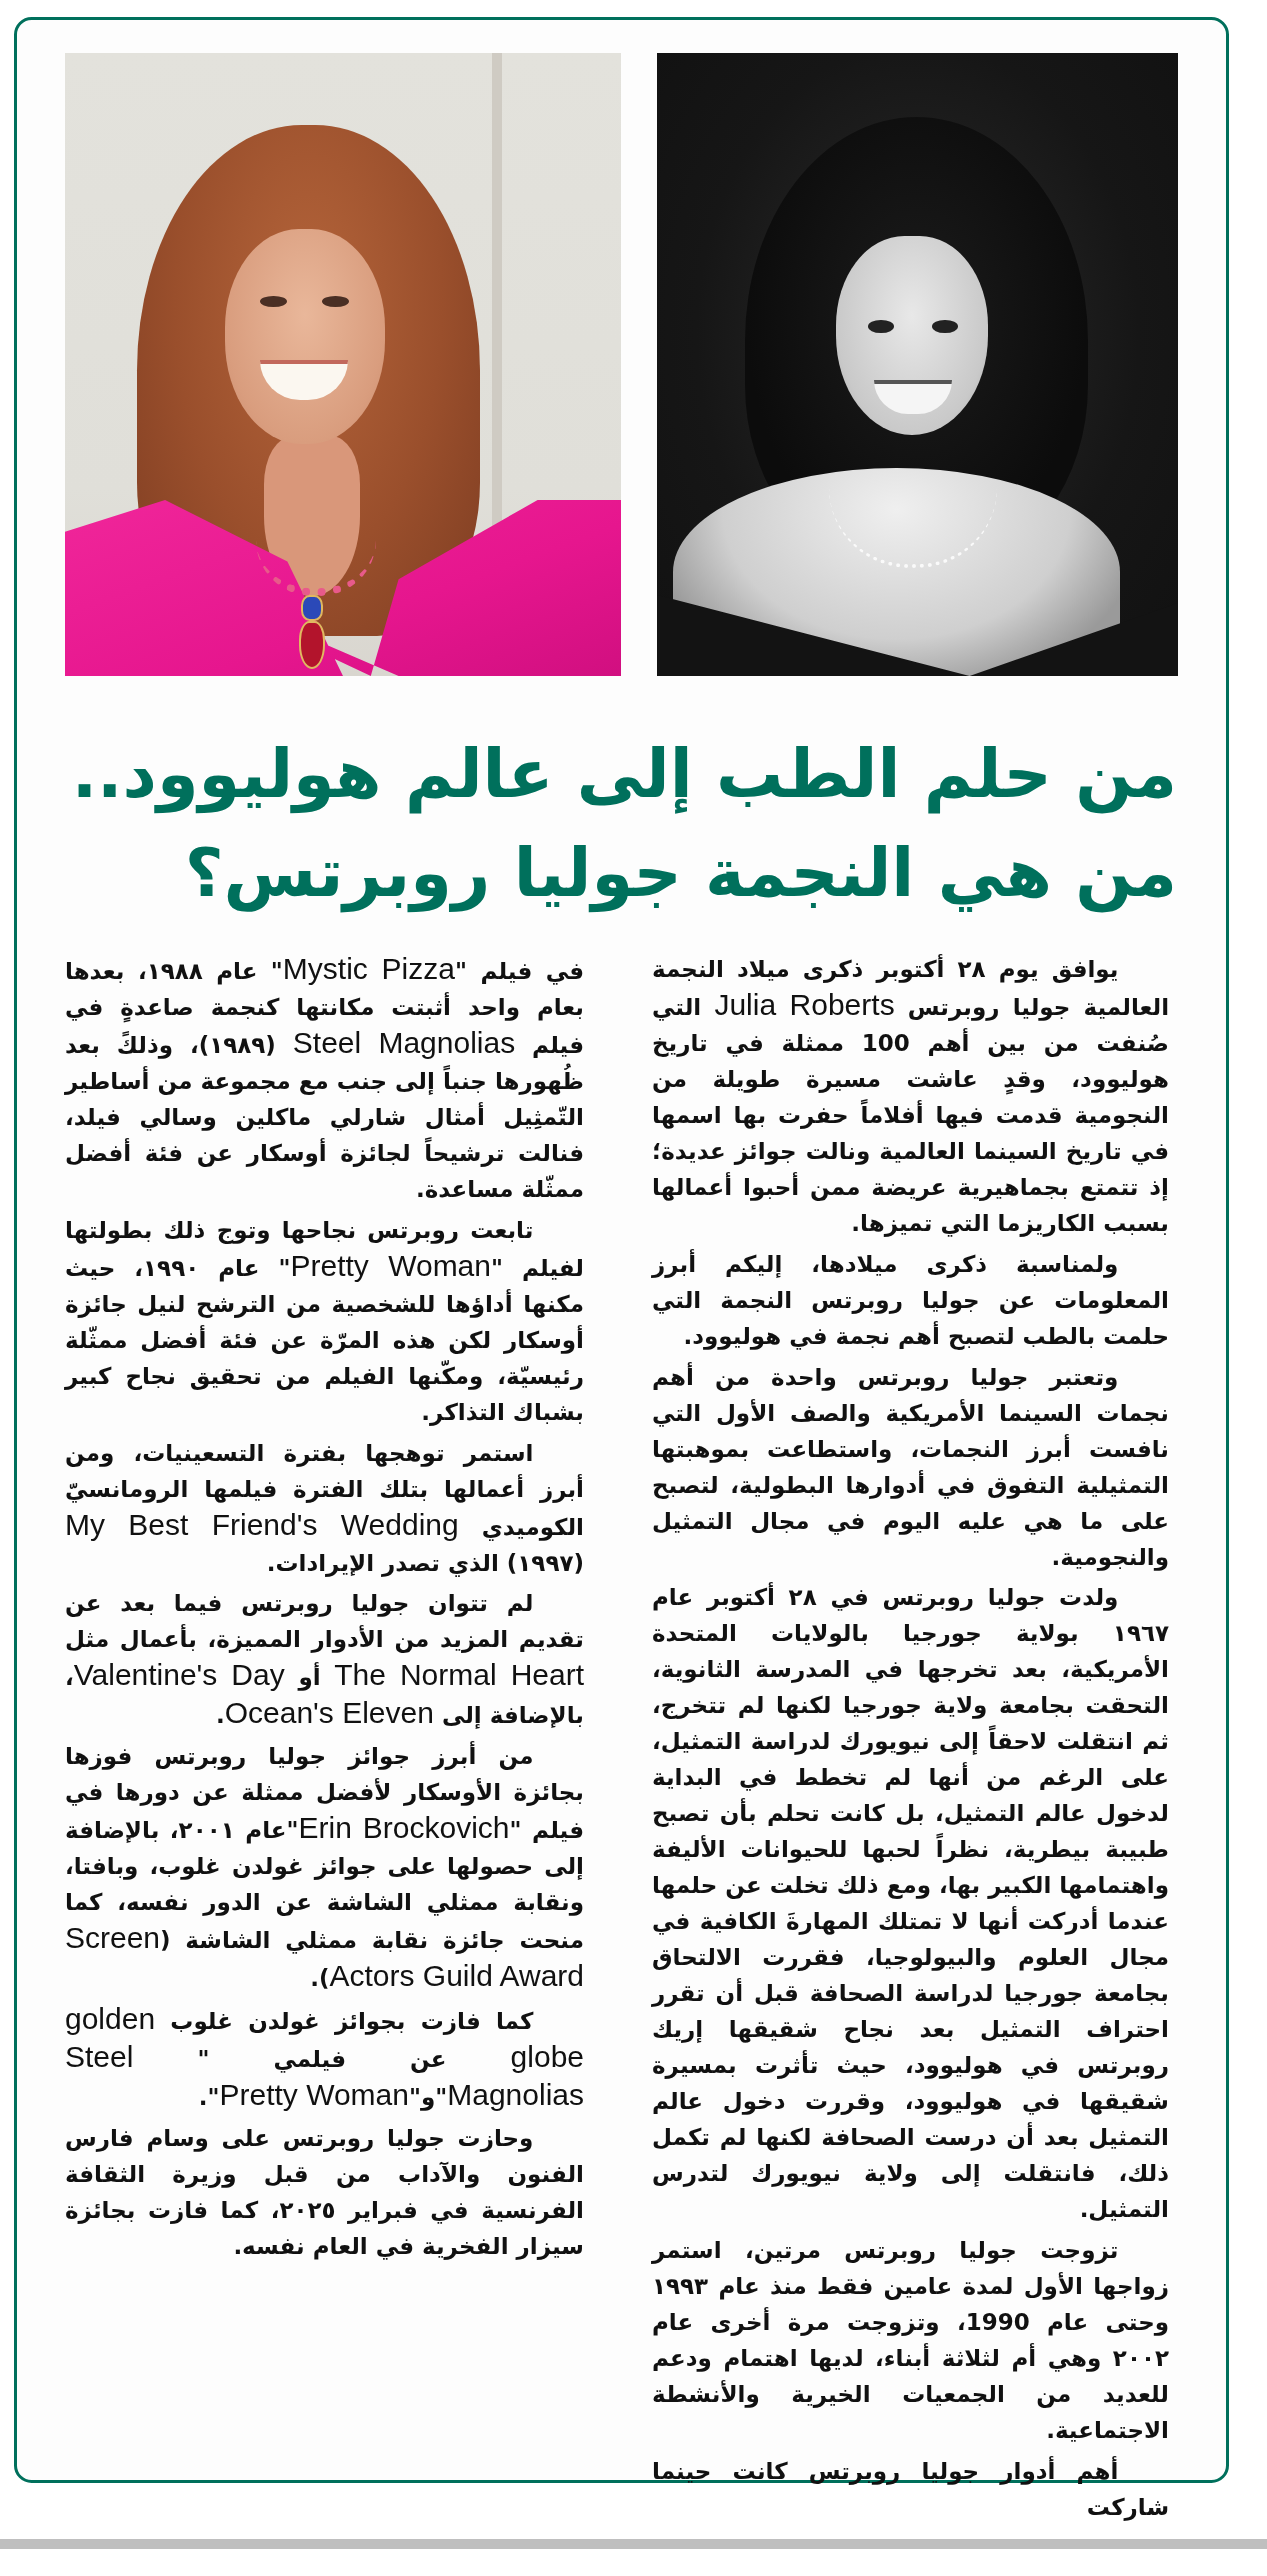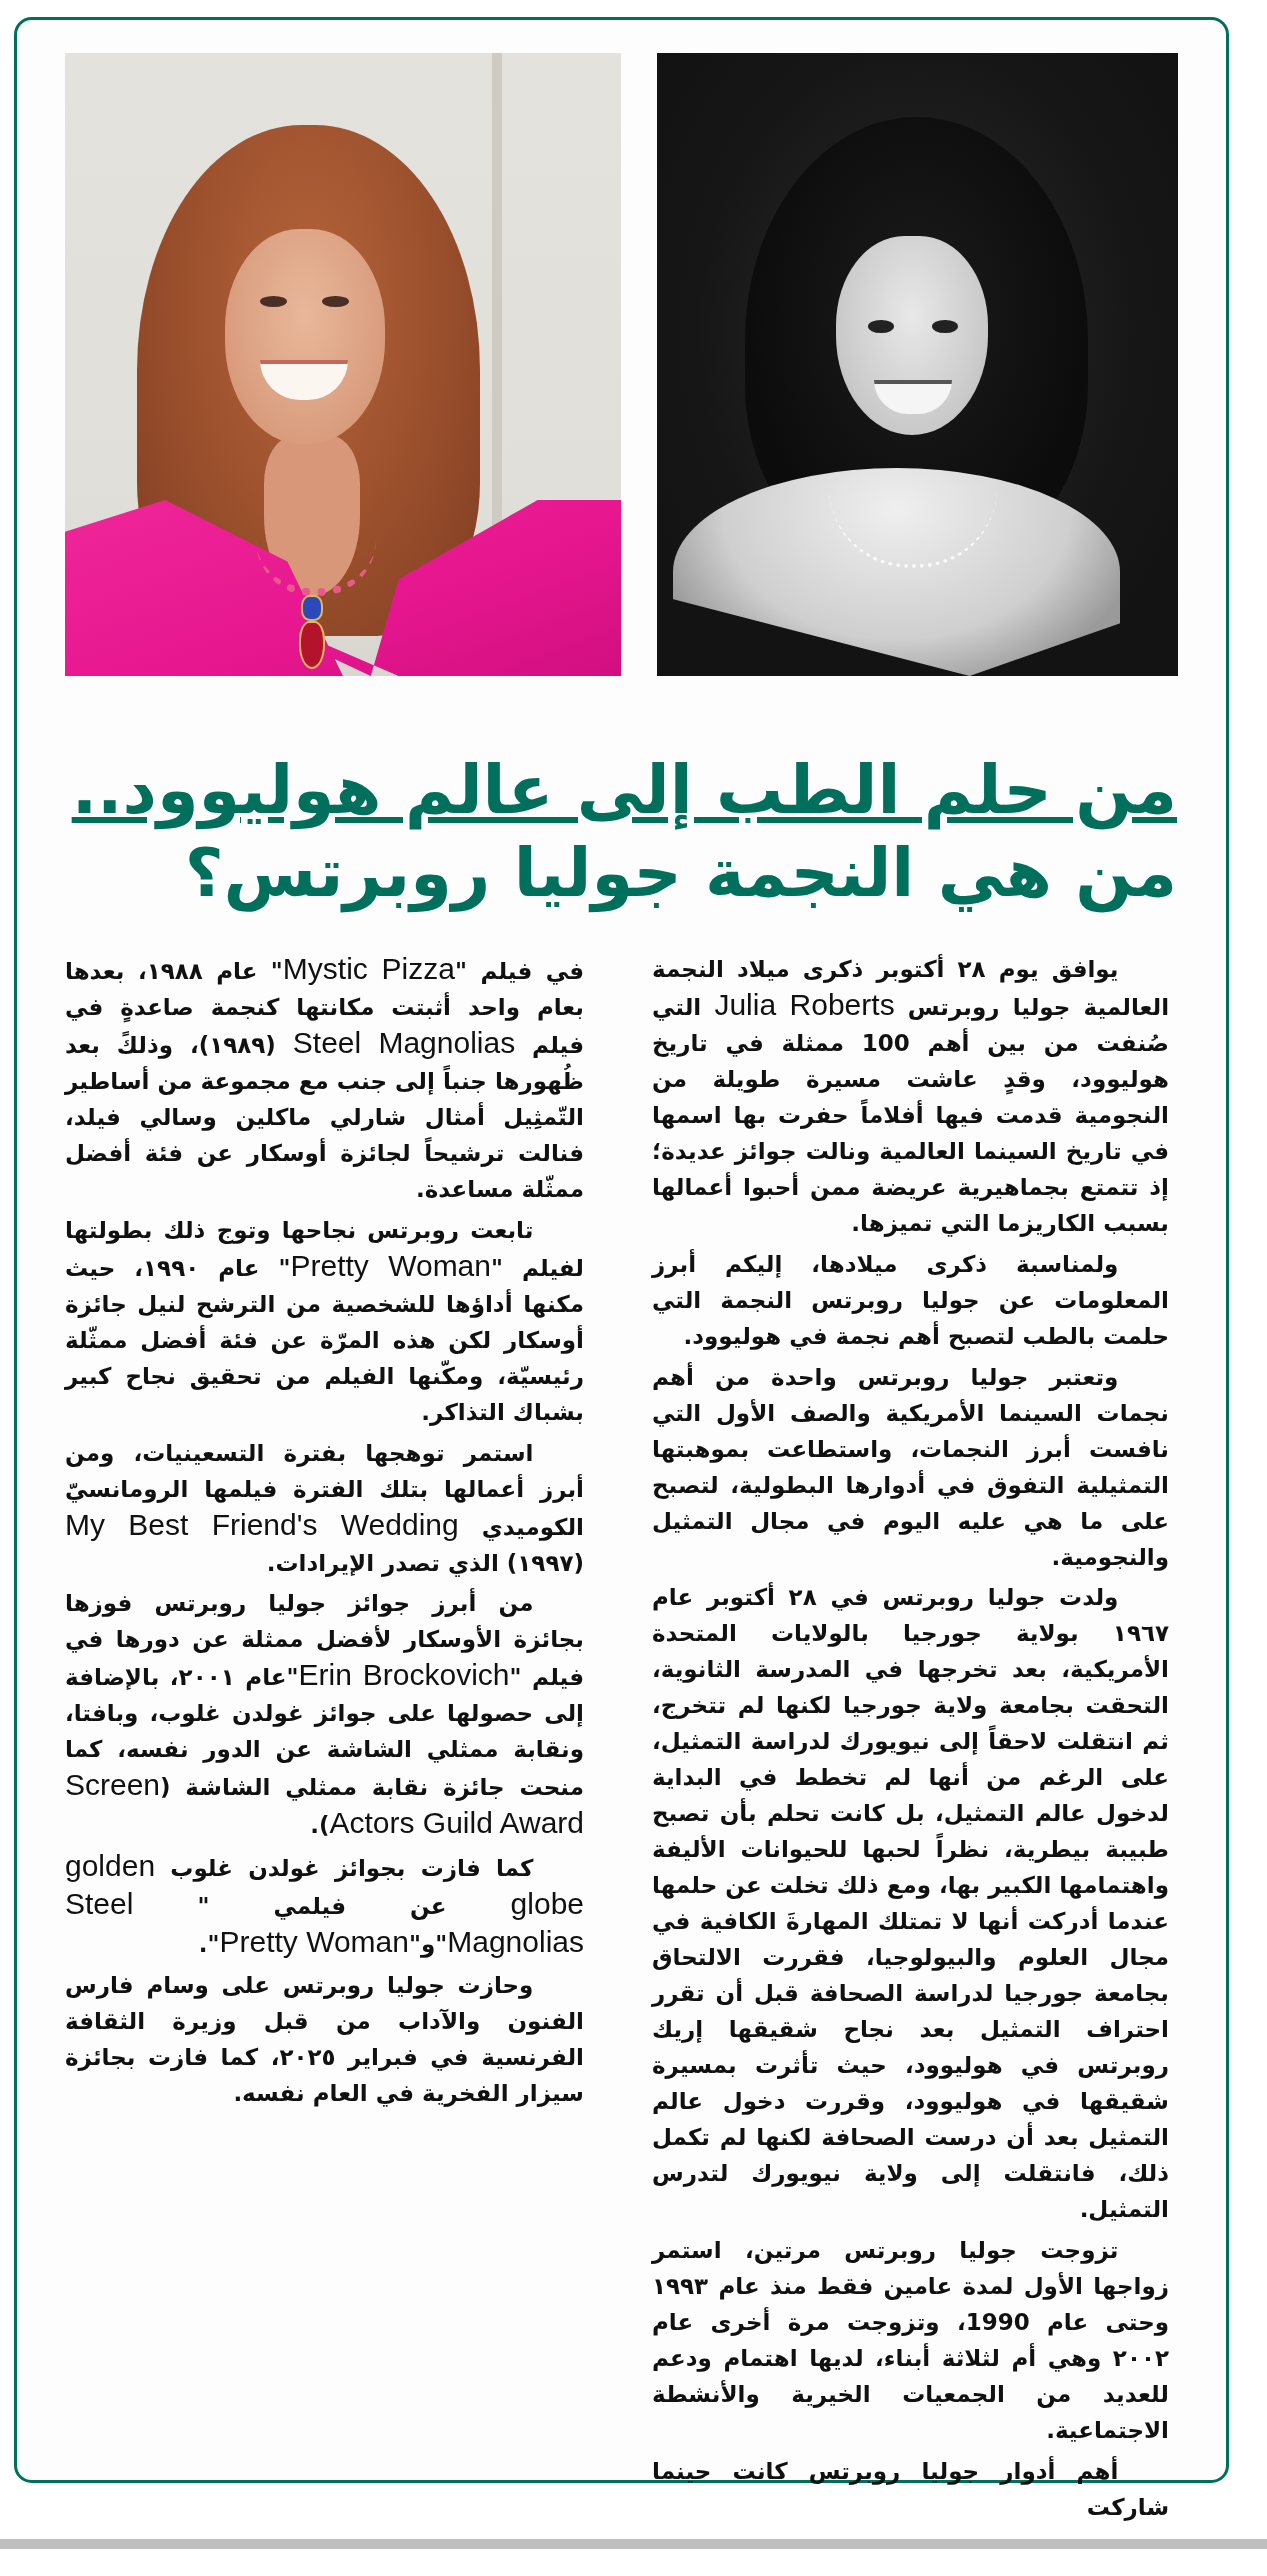--- a/index.html
+++ b/index.html
@@ -113,21 +113,21 @@
       direction: rtl;
       text-align: right;
       color: #00705c;
       font-family: "DejaVu Sans", sans-serif;
       font-weight: bold;
       font-size: 67px;
       line-height: 1;
       white-space: nowrap;
       letter-spacing: 1.6px;
     }
-    .headline.l1 { top: 712px; text-decoration: underline; }
+    .headline.l1 { top: 696px; }
     .headline.l2 { top: 795px; }
 
     .column {
       position: absolute;
       top: 951px;
       direction: rtl;
       text-align: justify;
       color: #111111;
       font-family: "DejaVu Sans", sans-serif;
       font-weight: bold;
@@ -205,20 +205,23 @@
   <p class="no-indent">
     <span>في فيلم "</span><span class="latin" dir="ltr">Mystic Pizza</span><span>" عام ١٩٨٨، بعدها بعام واحد أثبتت مكانتها كنجمة صاعدةٍ في فيلم </span><span class="latin" dir="ltr">Steel Magnolias</span><span> (١٩٨٩)، وذلكً بعد ظُهورها جنباً إلى جنب مع مجموعة من أساطير التّمثِيل أمثال شارلي ماكلين وسالي فيلد، فنالت ترشيحاً لجائزة أوسكار عن فئة أفضل ممثّلة مساعدة.</span>
   </p>
   <p>
     <span>تابعت روبرتس نجاحها وتوج ذلك بطولتها لفيلم "</span><span class="latin" dir="ltr">Pretty Woman</span><span>" عام ١٩٩٠، حيث مكنها أداؤها للشخصية من الترشح لنيل جائزة أوسكار لكن هذه المرّة عن فئة أفضل ممثّلة رئيسيّة، ومكّنها الفيلم من تحقيق نجاح كبير بشباك التذاكر.</span>
   </p>
   <p>
     <span>استمر توهجها بفترة التسعينيات، ومن أبرز أعمالها بتلك الفترة فيلمها الرومانسيّ الكوميدي </span><span class="latin" dir="ltr">My Best Friend's Wedding</span><span> (١٩٩٧) الذي تصدر الإيرادات.</span>
   </p>
   <p>
+    <span>لم تتوان جوليا روبرتس فيما بعد عن تقديم المزيد من الأدوار المميزة، بأعمال مثل </span><span class="latin" dir="ltr">The Normal Heart</span><span> أو </span><span class="latin" dir="ltr">Valentine's Day</span><span>، بالإضافة إلى </span><span class="latin" dir="ltr">Ocean's Eleven</span><span>.</span>
+  </p>
+  <p>
     <span>من أبرز جوائز جوليا روبرتس فوزها بجائزة الأوسكار لأفضل ممثلة عن دورها في فيلم "</span><span class="latin" dir="ltr">Erin Brockovich</span><span>"عام ٢٠٠١، بالإضافة إلى حصولها على جوائز غولدن غلوب، وبافتا، ونقابة ممثلي الشاشة عن الدور نفسه، كما منحت جائزة نقابة ممثلي الشاشة (</span><span class="latin" dir="ltr">Screen Actors Guild Award</span><span>).</span>
   </p>
   <p>
     <span>كما فازت بجوائز غولدن غلوب </span><span class="latin" dir="ltr">golden globe</span><span> عن فيلمي " </span><span class="latin" dir="ltr">Steel Magnolias</span><span>"و"</span><span class="latin" dir="ltr">Pretty Woman</span><span>".</span>
   </p>
   <p>وحازت جوليا روبرتس على وسام فارس الفنون والآداب من قبل وزيرة الثقافة الفرنسية في فبراير ٢٠٢٥، كما فازت بجائزة سيزار الفخرية في العام نفسه.</p>
 </div>
 
 <div class="footer-bar"></div>
 

